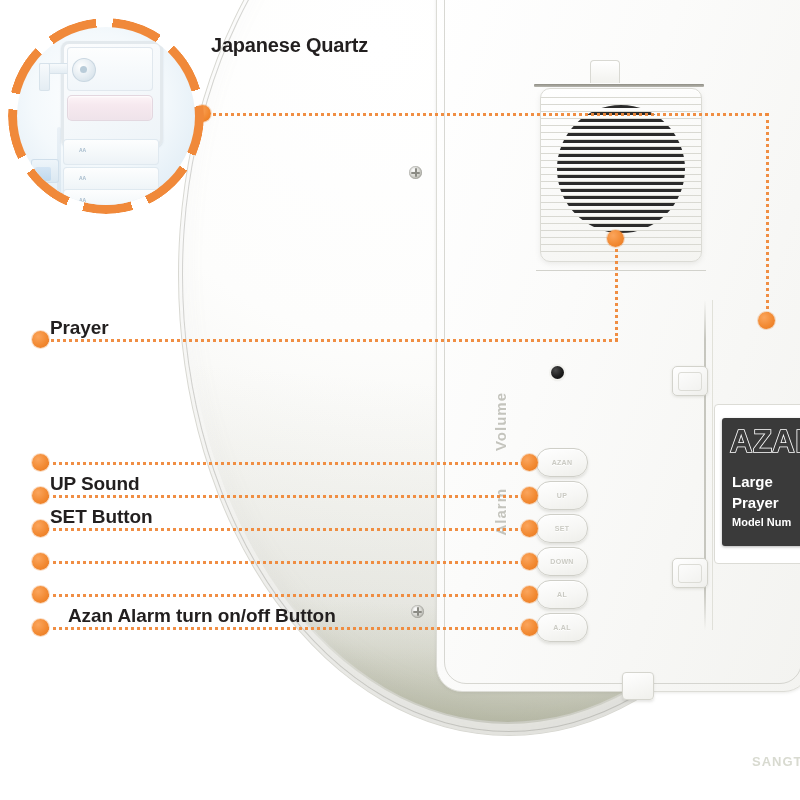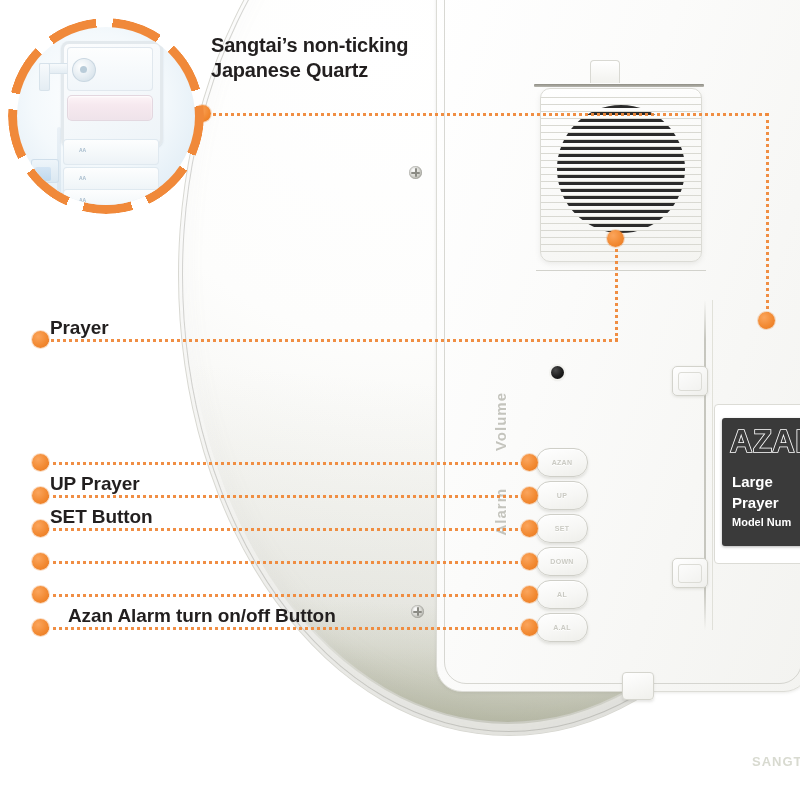--- a/index.html
+++ b/index.html
@@ -453,26 +453,25 @@
 
   <div class="lead" style="left:46px;top:594px;width:490px;"></div>
   <div class="dot" style="left:32px;top:586px;"></div>
   <div class="dot" style="left:521px;top:586px;"></div>
 
   <div class="lead" style="left:46px;top:627px;width:490px;"></div>
   <div class="dot" style="left:32px;top:619px;"></div>
   <div class="dot" style="left:521px;top:619px;"></div>
 
   <div class="heading">
-    <div>Sangtai’s non-ticking</div>
     <div>Japanese Quartz</div>
   </div>
 
   <div class="callout-label" style="left:50px;top:317px;">Prayer</div>
-  <div class="callout-label" style="left:50px;top:473px;">UP Prayer</div>
+  <div class="callout-label" style="left:50px;top:473px;">UP Sound</div>
   <div class="callout-label" style="left:50px;top:506px;">SET Button</div>
   <div class="callout-label" style="left:68px;top:605px;">Azan Alarm turn on/off Button</div>
 
   <div class="inset-wrap">
     <div class="inset-ring"></div>
     <div class="inset-fill">
       <div class="bc-rail"></div>
       <div class="bc-outer"></div>
       <div class="bc-stem"></div>
       <div class="bc-stem2"></div>

